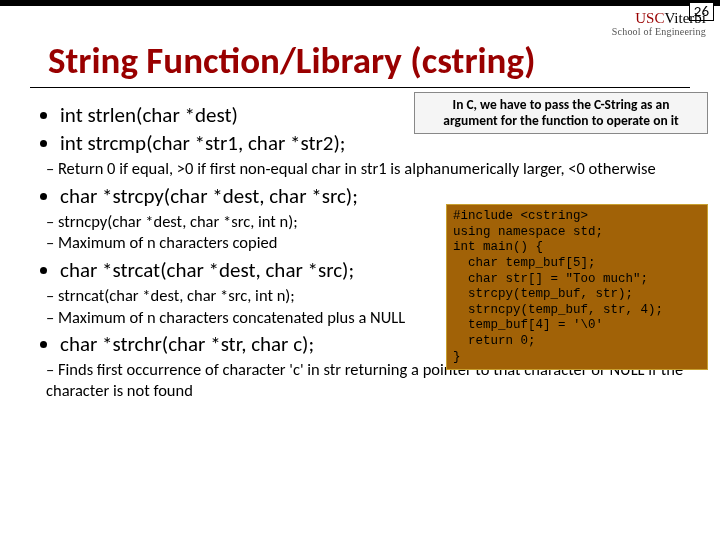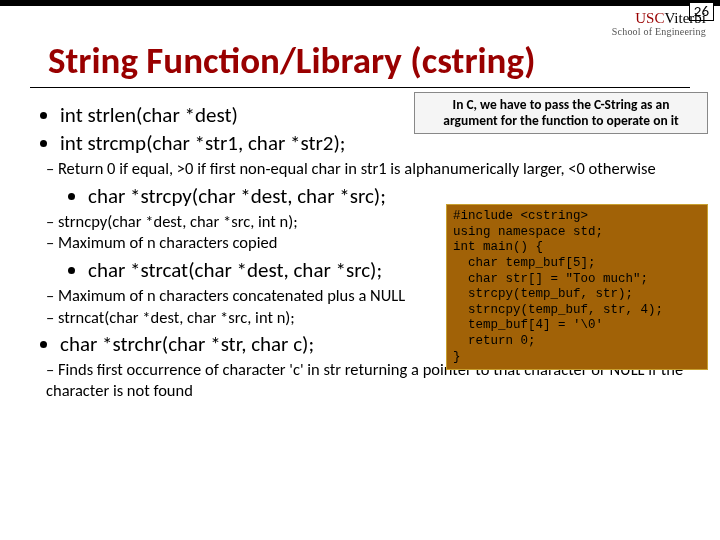--- a/index.html
+++ b/index.html
@@ -76,21 +76,21 @@
     right: 12px;
     width: 248px;
     background: #a16207;
     border: 1px solid #c8a030;
     font-family: "Courier New", monospace;
     font-size: 12.5px;
     padding: 4px 6px;
     line-height: 1.25;
     white-space: pre;
   }
-  .narrow { width: 420px; margin-left: 28px; }
+  .narrow { width: 420px; }
 </style>
 </head>
 <body>
 
 <div class="topbar"></div>
 <div class="pagenum">26</div>
 <div class="logo">
   <span class="usc">USC</span><span class="vit">Viterbi</span>
   <div class="sub">School of Engineering</div>
 </div>
@@ -122,22 +122,22 @@
     <li class="narrow">char *strcpy(char *dest, char *src);</li>
   </ul>
   <ul class="sub narrow">
     <li>strncpy(char *dest, char *src, int n);</li>
     <li>Maximum of n characters copied</li>
   </ul>
   <ul class="main">
     <li class="narrow">char *strcat(char *dest, char *src);</li>
   </ul>
   <ul class="sub">
+    <li>strncat(char *dest, char *src, int n);</li>
     <li>Maximum of n characters concatenated plus a NULL</li>
-    <li>strncat(char *dest, char *src, int n);</li>
   </ul>
   <ul class="main">
     <li>char *strchr(char *str, char c);</li>
   </ul>
   <ul class="sub">
     <li>Finds first occurrence of character 'c' in str returning a pointer to that character or NULL if the character is not found</li>
   </ul>
 </div>
 
 </body></html>

